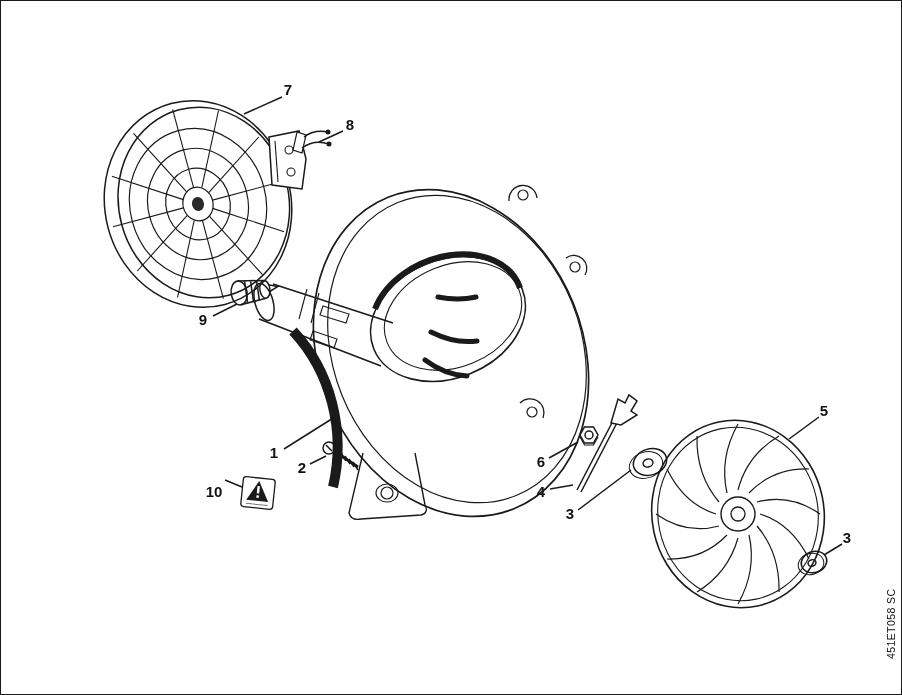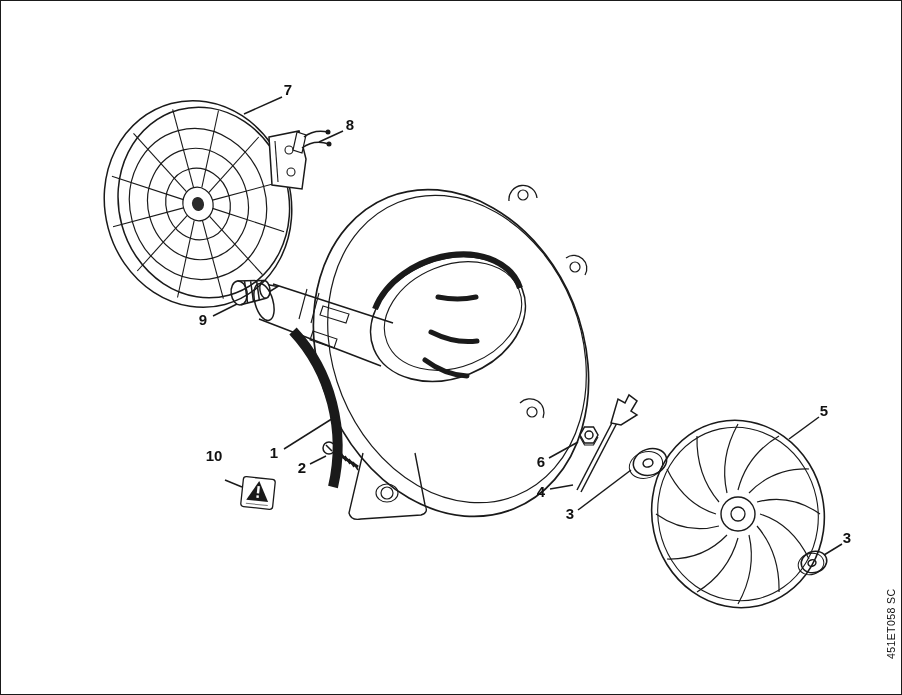--- a/index.html
+++ b/index.html
@@ -194,21 +194,21 @@
       <line x1="818" y1="416" x2="788" y2="438"></line>
       <line x1="841" y1="543" x2="823" y2="554"></line>
     </g>
   </svg>
 
   <div class="part-label" style="left:287px;top:88px">7</div>
   <div class="part-label" style="left:349px;top:123px">8</div>
   <div class="part-label" style="left:202px;top:318px">9</div>
   <div class="part-label" style="left:273px;top:451px">1</div>
   <div class="part-label" style="left:301px;top:466px">2</div>
-  <div class="part-label" style="left:213px;top:454px">10</div>
+  <div class="part-label" style="left:213px;top:490px">10</div>
   <div class="part-label" style="left:540px;top:460px">6</div>
   <div class="part-label" style="left:540px;top:490px">4</div>
   <div class="part-label" style="left:569px;top:512px">3</div>
   <div class="part-label" style="left:823px;top:409px">5</div>
   <div class="part-label" style="left:846px;top:536px">3</div>
 
   <div class="plate-code">451ET058 SC</div>
 
 </div>
 

